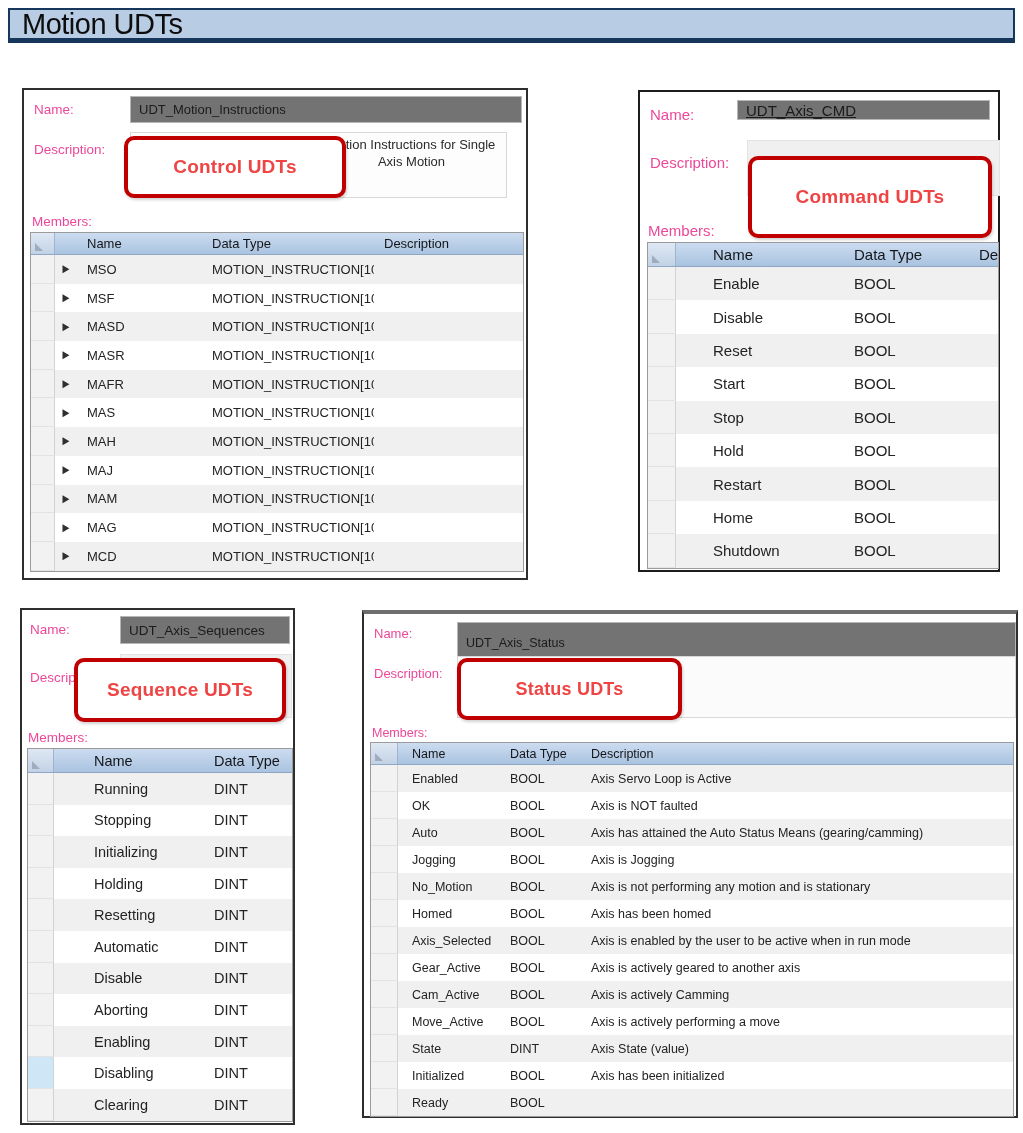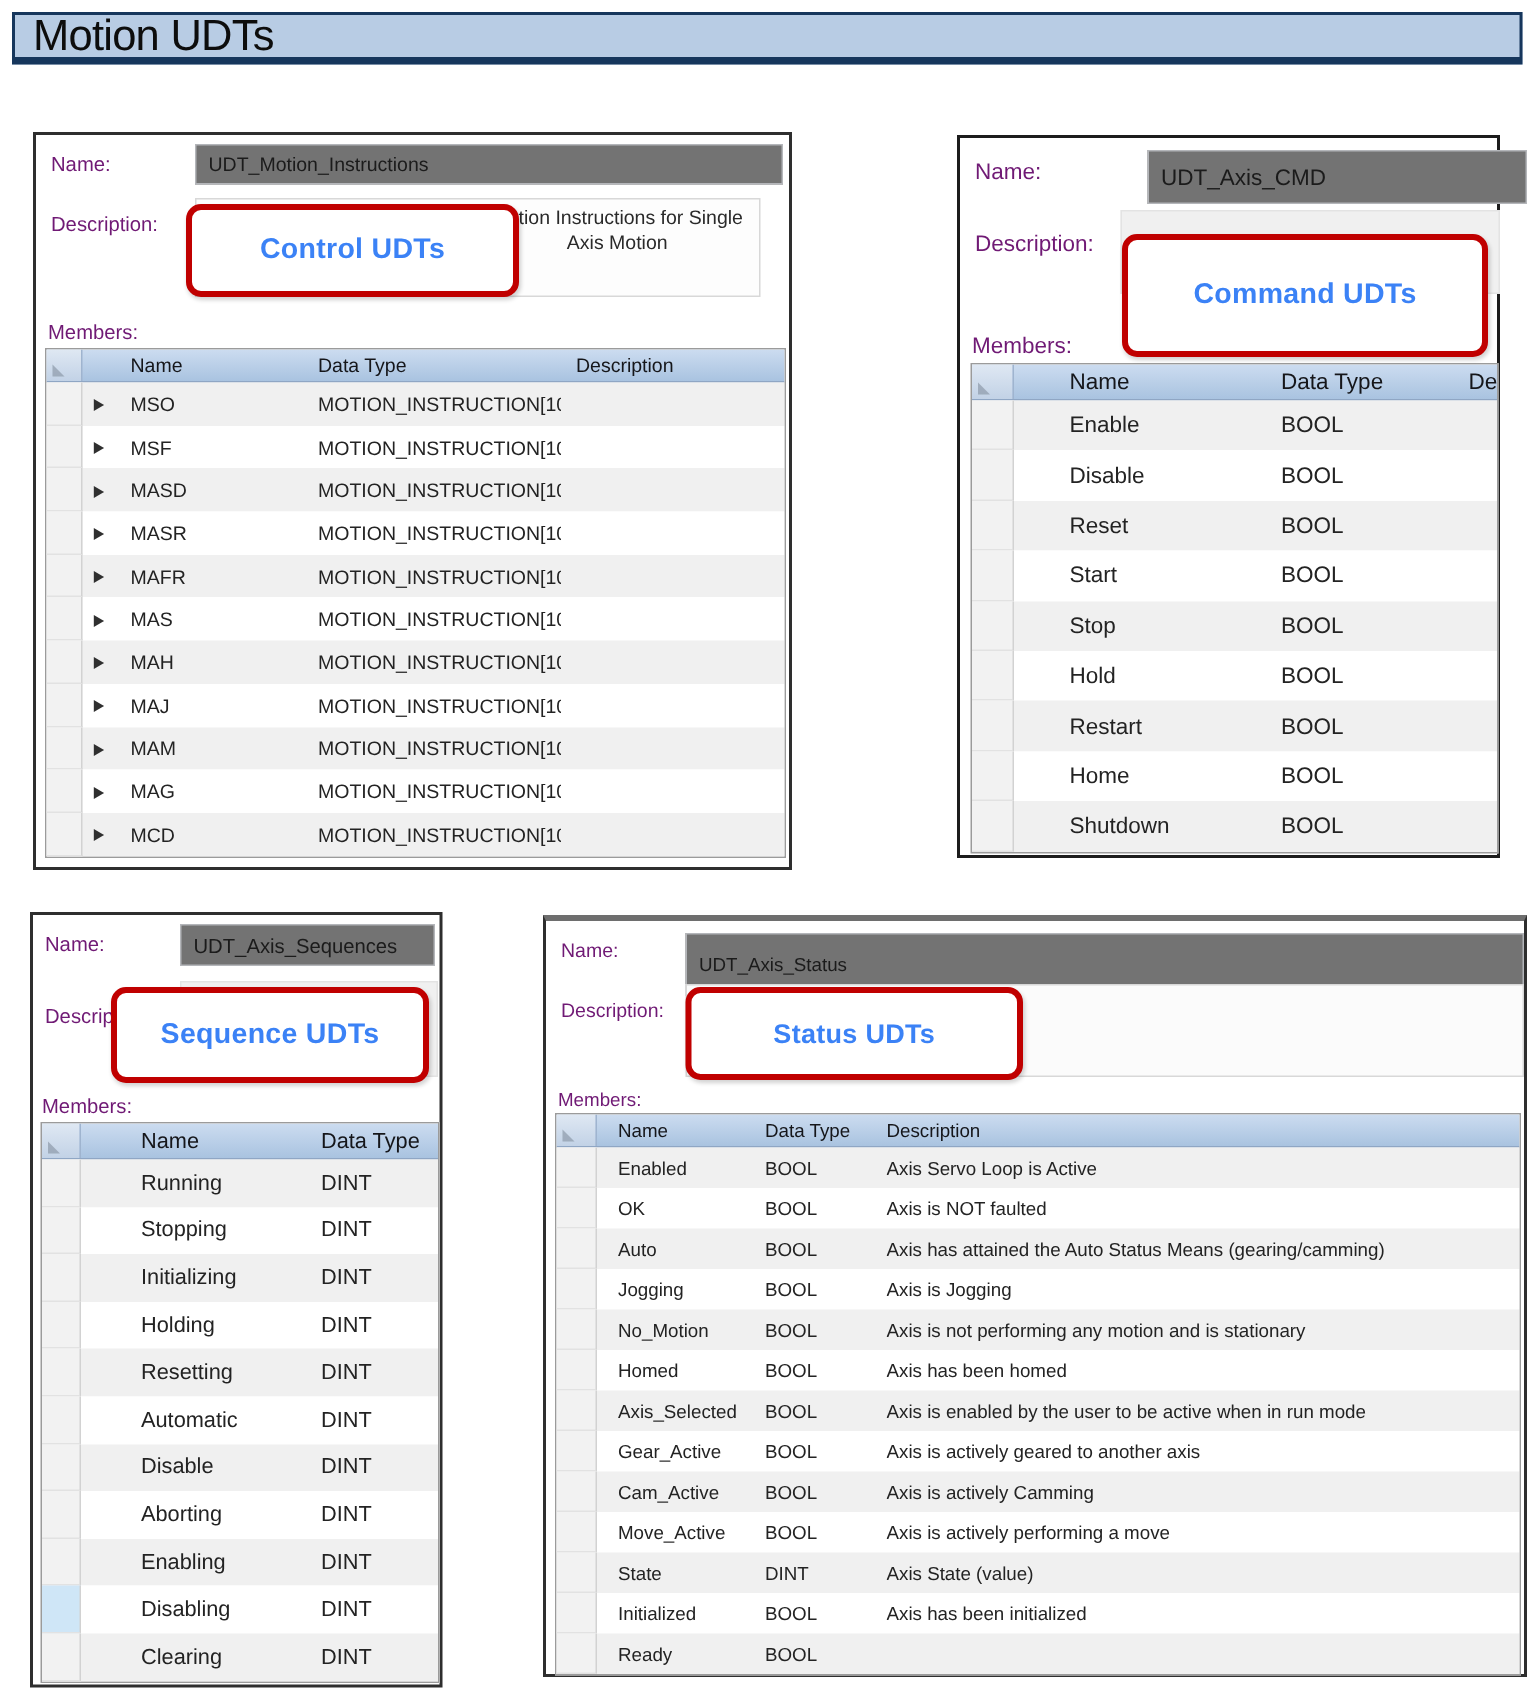--- a/index.html
+++ b/index.html
@@ -13,30 +13,30 @@
     display:flex; align-items:center; padding-left:12px; }
   .title-bar .title-text { font-size:29px; font-weight:400; color:#0d0d0d; letter-spacing:-0.5px; }
 
   
   .panel { position:absolute; background:#fff; border:2px solid #2e2e2e; }
   .panel--control  { left:22px;  top:88px;  width:506px; height:492px; }
   .panel--command  { left:638px; top:90px;  width:362px; height:482px; border-color:#1c1c1c; }
   .panel--sequence { left:20px;  top:608px; width:275px; height:517px; }
   .panel--status   { left:362px; top:610px; width:656px; height:508px; border-top:4px solid #6e6e6e; }
 
-  .fld-label { position:absolute; font-size:13.5px; color:#701a75; }
+  .fld-label { position:absolute; font-size:13.5px; color:#ec4899; }
   .name-input { position:absolute; background:#737373; border:1px solid #b4b6ba;
     display:flex; align-items:center; padding-left:8px; font-size:13px; color:#1b1b1b; }
   .desc-box { position:absolute; background:#fdfdfd; border:1px solid #d8d8d8; }
   .desc-text { position:absolute; text-align:center; font-size:13px; line-height:17px; color:#2a2a2a; }
 
   .callout { position:absolute; background:#ffffff; border:4px solid #c00000; border-radius:10px;
     display:flex; align-items:center; justify-content:center; z-index:5;
     box-shadow:1px 2px 3px rgba(0,0,0,0.18); }
-  .callout span { color:#3b82f6; font-weight:bold; font-size:19px; letter-spacing:0.2px; }
+  .callout span { color:#ef4444; font-weight:bold; font-size:19px; letter-spacing:0.2px; }
 
   
   .mtable { position:absolute; border:1px solid #9b9b9b; background:#fff; overflow:hidden; }
   .trow, .thead { display:grid; align-items:center; }
   .thead { background:linear-gradient(#ccdcf0,#a9c3e0); border-bottom:1px solid #8fa6c4; color:#15161a; }
   .th { font-size:inherit; padding-left:10px; white-space:nowrap; overflow:hidden; }
   .corner-cell { position:relative; height:100%; background:linear-gradient(#dfe8f3,#c2d2e6);
     border-right:1px solid #9fb4cf; }
   .corner-tri { position:absolute; left:4px; bottom:3px; width:0; height:0;
     border-left:8px solid #8d9aa9; border-top:8px solid transparent; opacity:.7; }
@@ -61,21 +61,21 @@
   .panel--control .name-input { left:106px; top:6px; width:392px; height:27px; }
   .panel--control .lbl-desc { left:10px; top:52px; }
   .panel--control .desc-box { left:106px; top:42px; width:377px; height:66px; }
   .panel--control .desc-text { left:300px; top:46px; width:175px; }
   .panel--control .callout { left:100px; top:46px; width:222px; height:62px; }
   .panel--control .lbl-members { left:8px; top:124px; }
   .panel--control .mtable { left:6px; top:142px; width:494px; } 
 
   
   .panel--command .lbl-name { left:10px; top:14px; font-size:15px; }
-  .panel--command .name-input { left:125px; top:8px; width:253px; height:36px; font-size:15px; }
+  .panel--command .name-input { left:97px; top:8px; width:253px; height:20px; font-size:15px;text-decoration:underline; }
   .panel--command .lbl-desc { left:10px; top:62px; font-size:15px; }
   .panel--command .desc-box { left:107px; top:48px; width:253px; height:56px; background:#f0f0f0; border-color:#e3e3e3; }
   .panel--command .callout { left:108px; top:36px; width:244px; height:82px;margin-top:28px; }
   .panel--command .lbl-members { left:8px; top:130px; font-size:15px; }
   .panel--command .mtable { left:7px; top:150px; width:352px; }
   .panel--command .col-name { padding-left:37px; }
   .panel--command .col-type { padding-left:10px; }
 
   
   .panel--sequence .lbl-name { left:8px; top:12px; }

